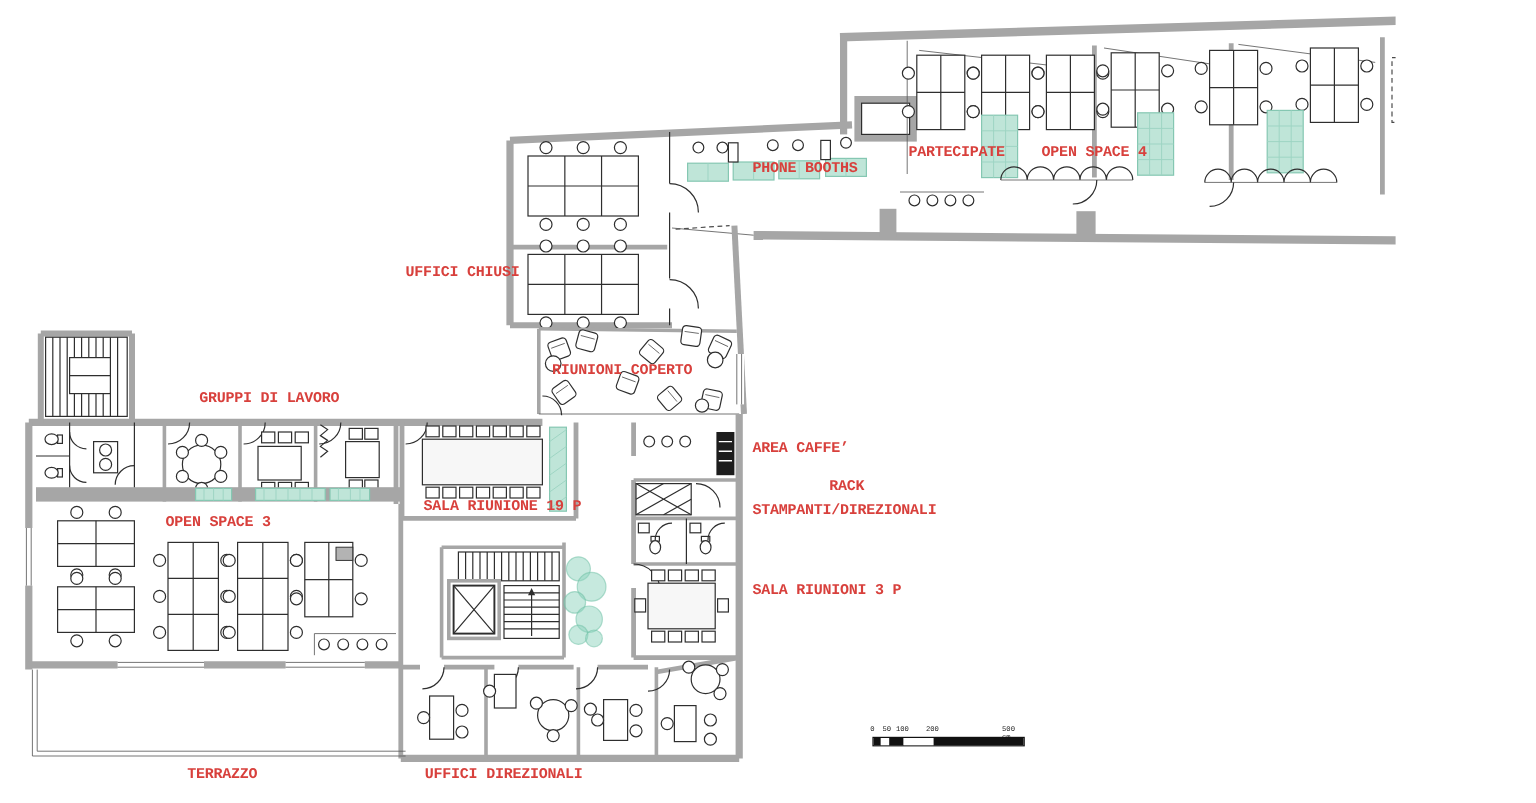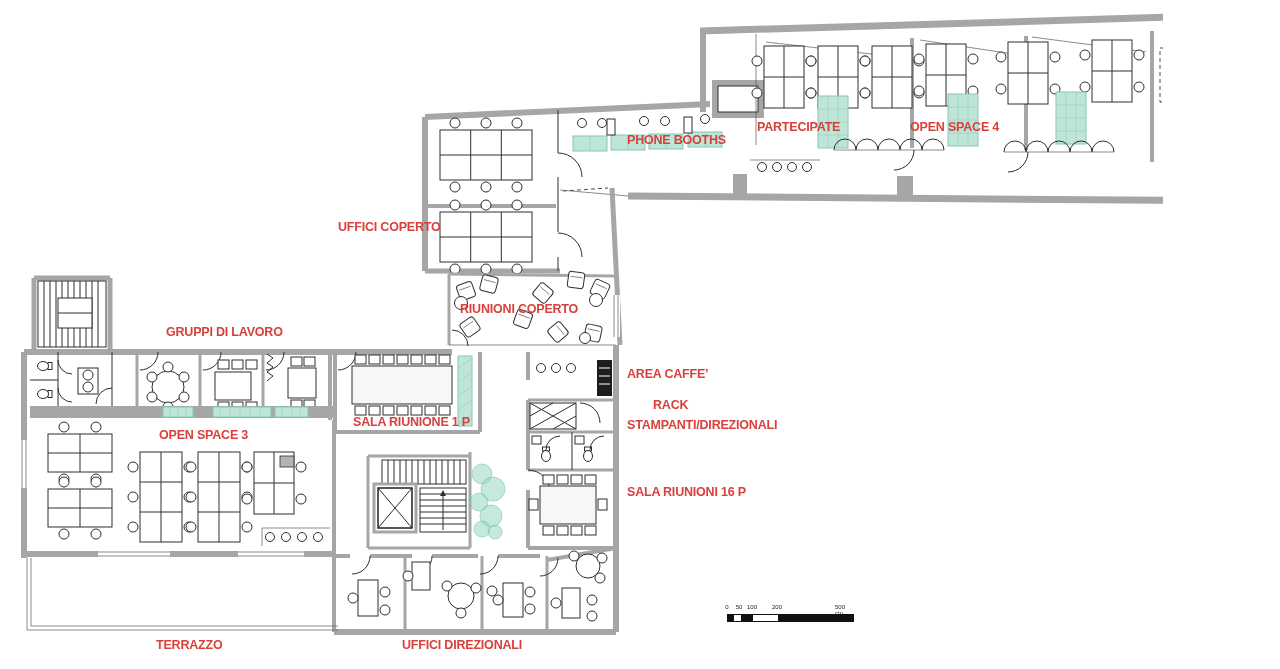--- a/index.html
+++ b/index.html
@@ -1,17 +1,17 @@
 <!DOCTYPE html>
 <html><head>
 <meta charset="utf-8">
 <style>
   html,body{margin:0;padding:0;background:#fff;}
   .stage{position:relative;width:1163px;height:669px;background:#fff;overflow:hidden;
-         font-family:Liberation Sans, sans-serif;}
+         font-family:Liberation Mono, monospace;}
   .plan-svg{position:absolute;left:0;top:0;}
   
   .fw{fill:#fff;stroke:#2e2e2e;stroke-width:1;}
   .fg{fill:#f7f7f7;stroke:#2e2e2e;stroke-width:1;}
   .ln{stroke:#2e2e2e;stroke-width:1;fill:none;}
   .lt{stroke:#5a5a5a;stroke-width:.7;fill:none;}
   .wall{stroke:#a6a6a6;fill:none;}
   .w7{stroke-width:7;} .w6{stroke-width:6;} .w5{stroke-width:5;}
   .w4{stroke-width:4;} .w3{stroke-width:3;}
   .grayfill{fill:#a6a6a6;stroke:none;}
@@ -452,33 +452,33 @@
           <use href="#chair" x="600" y="578"></use>
       <rect x="562" y="588" width="18" height="30" class="fw"></rect>
       <use href="#chair" x="556" y="603"></use>
       <use href="#chair" x="592" y="600"></use>
           <use href="#chair" x="592" y="616"></use>
     </g>
   </g>
 </svg>
 
 <div class="lbl" style="left:757px;top:121px;">PARTECIPATE</div>
-<div class="lbl" style="left:910px;top:121px;">OPEN SPACE 4</div>
+<div class="lbl" style="left:868px;top:121px;">OPEN SPACE 4</div>
 <div class="lbl" style="left:627px;top:134px;">PHONE BOOTHS</div>
-<div class="lbl" style="left:338px;top:221px;">UFFICI COPERTO</div>
+<div class="lbl" style="left:338px;top:221px;">UFFICI CHIUSI</div>
 <div class="lbl" style="left:460px;top:303px;">RIUNIONI COPERTO</div>
 <div class="lbl" style="left:166px;top:326px;">GRUPPI DI LAVORO</div>
 <div class="lbl" style="left:627px;top:368px;text-align:right;">AREA CAFFE’</div>
-<div class="lbl" style="left:620px;top:399px;padding-left:33px;">RACK</div>
+<div class="lbl" style="left:658px;top:399px;padding-left:33px;">RACK</div>
 <div class="lbl" style="left:627px;top:419px;">STAMPANTI/DIREZIONALI</div>
-<div class="lbl" style="left:159px;top:429px;">OPEN SPACE 3</div>
-<div class="lbl" style="left:353px;top:416px;">SALA RIUNIONE 1 P</div>
-<div class="lbl" style="left:627px;top:486px;">SALA RIUNIONI 16 P</div>
+<div class="lbl" style="left:138px;top:429px;">OPEN SPACE 3</div>
+<div class="lbl" style="left:353px;top:416px;">SALA RIUNIONE 19 P</div>
+<div class="lbl" style="left:627px;top:486px;">SALA RIUNIONI 3 P</div>
 <div class="lbl" style="left:156px;top:639px;">TERRAZZO</div>
-<div class="lbl" style="left:354px;top:639px;margin-left:48px;">UFFICI DIREZIONALI</div>
+<div class="lbl" style="left:354px;top:639px;">UFFICI DIREZIONALI</div>
 
 <div class="scalebar">
   <span class="tick" style="left:5px;">0</span>
   <span class="tick" style="left:17px;">50</span>
   <span class="tick" style="left:30px;">100</span>
   <span class="tick" style="left:55px;">200</span>
   <span class="tick" style="left:122px;">500 cm</span>
   <div class="bar">
     <div class="seg" style="width:6.25px;background:#111;"></div>
     <div class="seg" style="width:6.25px;background:#fff;"></div>

